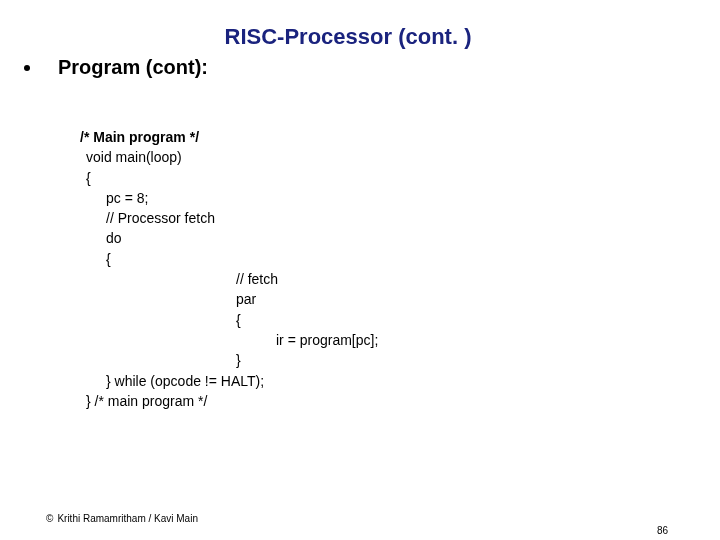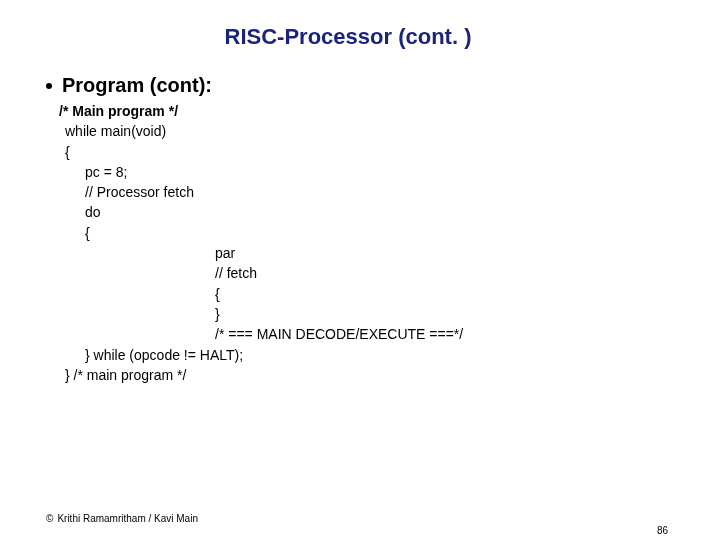--- a/index.html
+++ b/index.html
@@ -22,43 +22,44 @@
     text-align: center;
     font-weight: bold;
     color: #1a237e;
     font-size: 22px;
     padding-top: 24px;
     padding-bottom: 6px;
   }
   .bullet-row {
     display: flex;
     align-items: flex-start;
-    gap: 10px;
-    padding-left: 46px;
-    margin-top: 18px;
+    gap: 28px;
+    padding-left: 24px;
+    margin-top: 0;
   }
   .bullet-dot {
     width: 6px;
     height: 6px;
     background: #000;
     border-radius: 50%;
     margin-top: 9px;
     flex: 0 0 auto;
   }
   .bullet-text {
     font-family: Arial, Helvetica, sans-serif;
     font-weight: bold;
     font-size: 20px;
   }
   .code-block {
     font-family: Arial, Helvetica, sans-serif;
     font-size: 14px;
     line-height: 1.45;
-    padding-left: 59px;
+    padding-left: 80px;
     padding-top: 4px;
+    margin-top: 44px;
   }
   .code-block .bold { font-weight: bold; }
   .ind0 { padding-left: 0px; }
   .ind1 { padding-left: 6px; }
   .ind2 { padding-left: 26px; }
   .ind3 { padding-left: 156px; }
   .ind4 { padding-left: 196px; }
   .footer-left {
     position: absolute;
     left: 46px;
@@ -84,31 +85,31 @@
 
   <div class="title">RISC-Processor (cont. )</div>
 
   <div class="bullet-row">
     <div class="bullet-dot"></div>
     <div class="bullet-text">Program (cont):</div>
   </div>
 
   <div class="code-block">
     <div class="ind0 bold">/* Main program */</div>
-    <div class="ind1">while main(void)</div>
+    <div class="ind1">void main(loop)</div>
     <div class="ind1">{</div>
     <div class="ind2">pc = 8;</div>
     <div class="ind2">// Processor fetch</div>
     <div class="ind2">do</div>
     <div class="ind2">{</div>
+    <div class="ind3">// fetch</div>
     <div class="ind3">par</div>
-    <div class="ind3">// fetch</div>
     <div class="ind3">{</div>
+    <div class="ind4">ir = program[pc];</div>
     <div class="ind3">}</div>
-    <div class="ind3">/* === MAIN DECODE/EXECUTE ===*/</div>
     <div class="ind2">} while (opcode != HALT);</div>
     <div class="ind1">} /* main program */</div>
   </div>
 
   <div class="footer-left">
     <span>©</span>
     <span>Krithi Ramamritham / Kavi Main</span>
   </div>
 
   <div class="footer-right">86</div>

